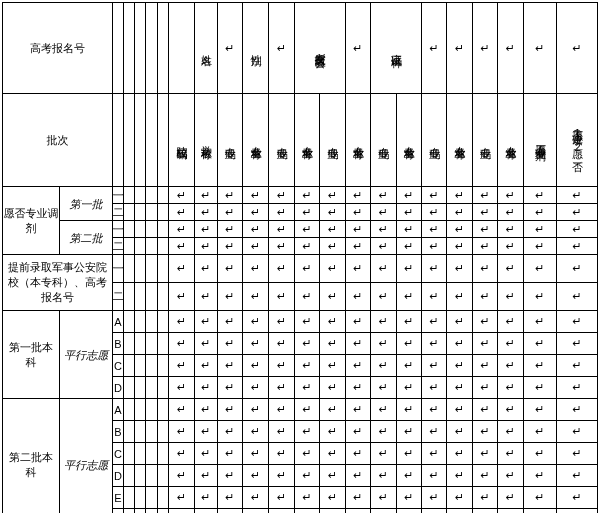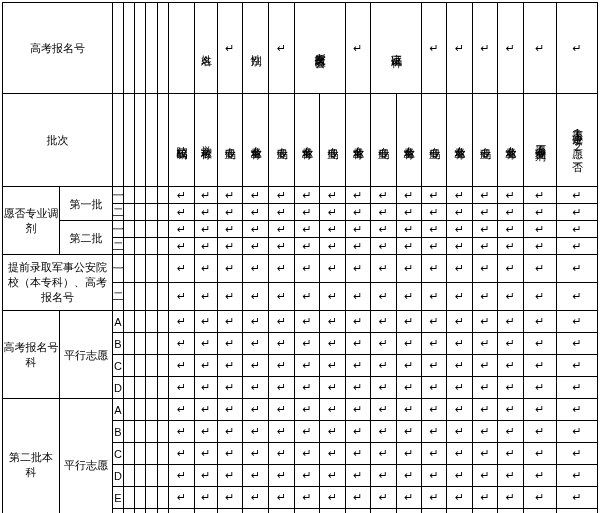--- a/index.html
+++ b/index.html
@@ -93,20 +93,21 @@
     text-align: left;
     padding: 2px 3px;
     line-height: 15px;
     vertical-align: middle;
   }
   .sub {
     font-size: 12px;
     text-align: center;
     line-height: 14px;
     vertical-align: middle;
+    font-style: italic;
   }
   .idx {
     font-size: 12px;
     text-align: center;
   }
 </style>
 </head>
 <body>
 
 <div id="sheet">
@@ -324,21 +325,21 @@
       <td class="mk">↵</td>
       <td class="mk">↵</td>
       <td class="mk">↵</td>
       <td class="mk">↵</td>
       <td class="mk">↵</td>
       <td class="mk">↵</td>
       <td class="mk">↵</td>
     </tr>
 
     <tr style="height:22px">
-      <td rowspan="4" class="grp">高考报名号 科</td>
+      <td rowspan="4" class="grp">第一批本 科</td>
       <td rowspan="4" class="sub">平行志愿</td>
       <td class="idx">A</td>
       <td class="mk"></td>
       <td class="mk"></td>
       <td class="mk"></td>
       <td class="mk"></td>
       <td class="mk">↵</td>
       <td class="mk">↵</td>
       <td class="mk">↵</td>
       <td class="mk">↵</td>

